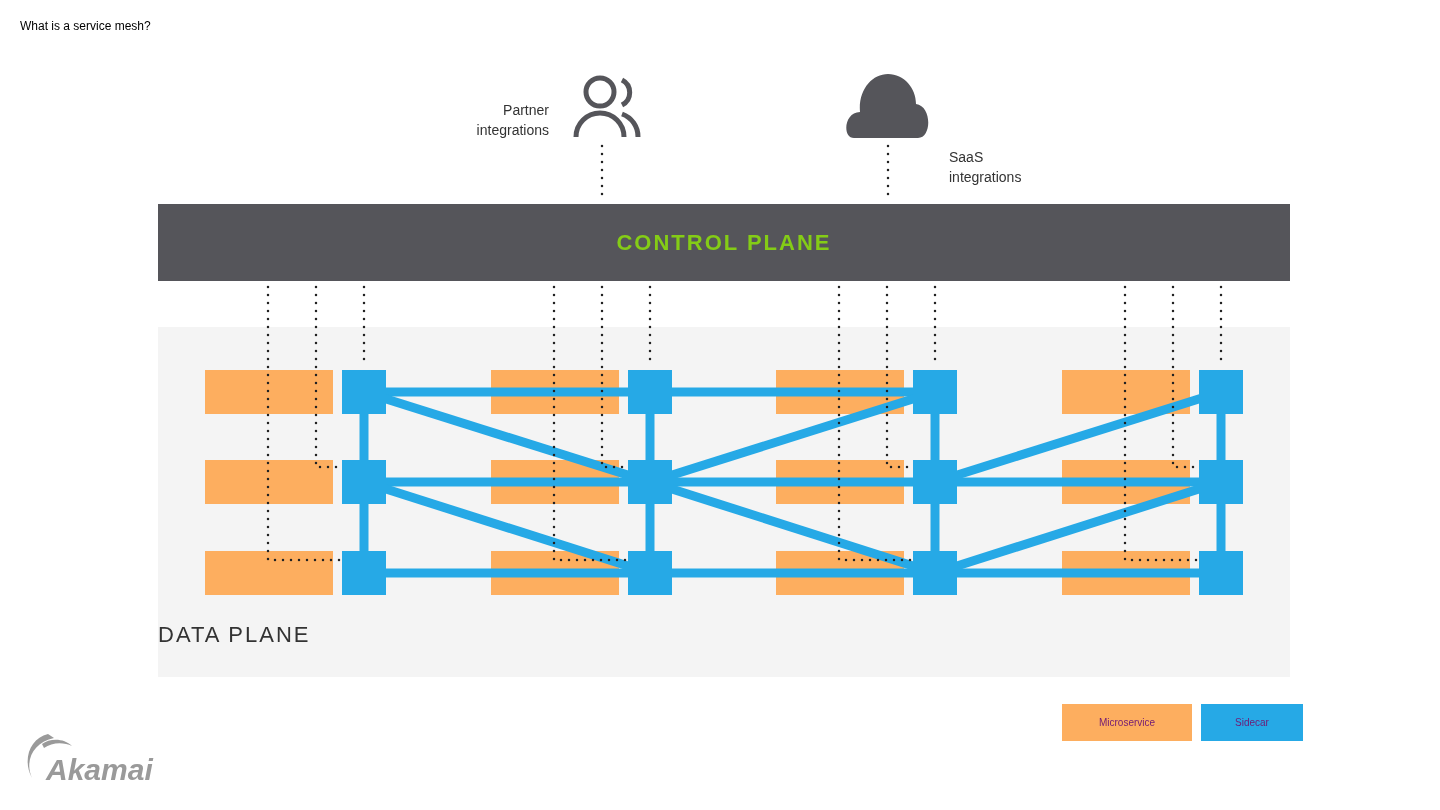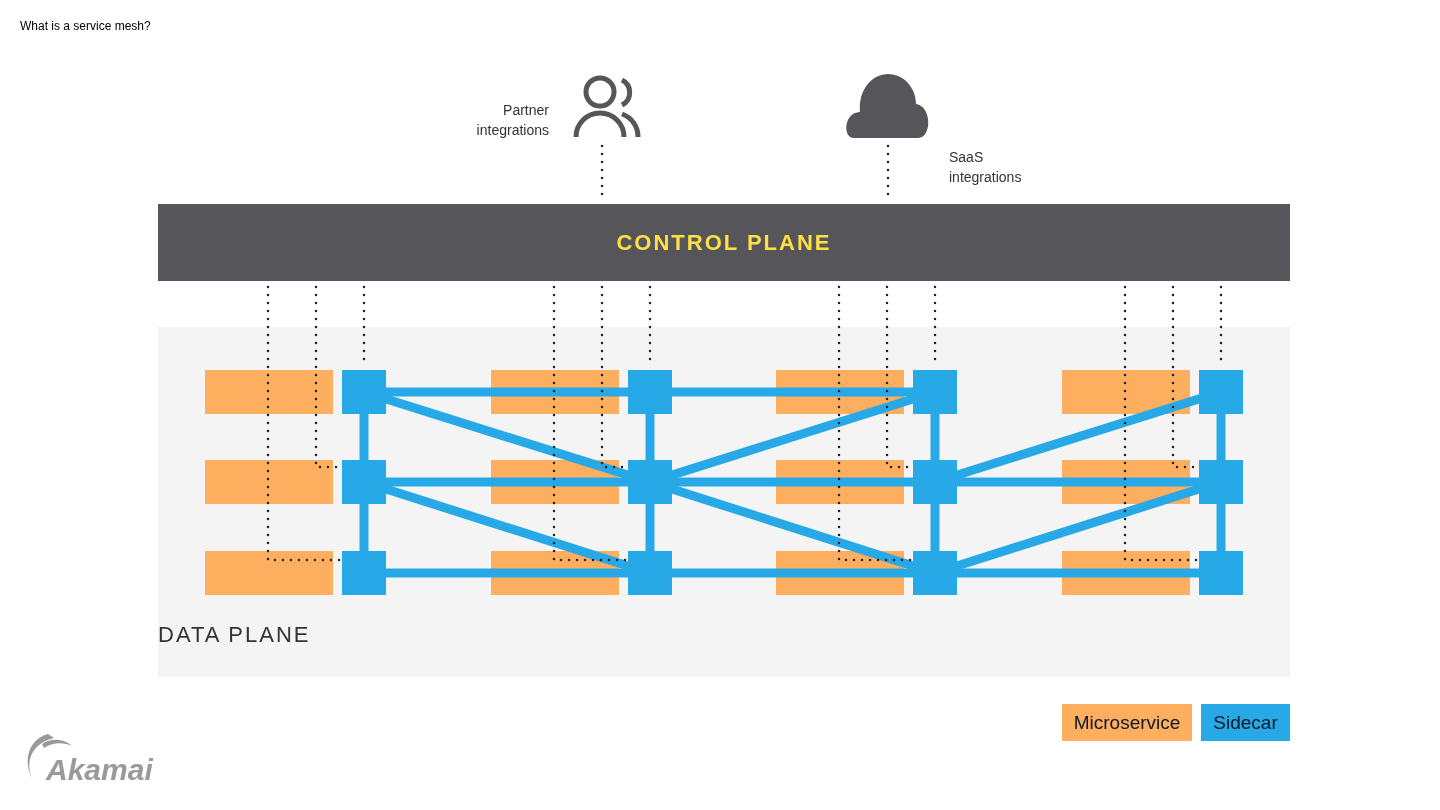--- a/index.html
+++ b/index.html
@@ -4,29 +4,29 @@
 <style>
   html, body { margin: 0; padding: 0; background: #ffffff; }
   body { width: 1440px; height: 810px; position: relative; overflow: hidden;
          font-family: "Liberation Sans", "DejaVu Sans", sans-serif; }
   .page-title { position: absolute; left: 20px; top: 19px; font-size: 12px; color: #000000; }
   .label { position: absolute; font-size: 14px; color: #333; line-height: 20px; }
   .partner-label { right: calc(1440px - 549px); top: 100px; text-align: right; }
   .saas-label { left: 949px; top: 100px; text-align: left; margin-top: 47px; }
   .control-plane { position: absolute; left: 158px; top: 204px; width: 1132px; height: 77px;
                    background: #55555a; display: flex; align-items: center; justify-content: center; }
-  .control-plane span { color: #fde047; font-size: 22px; font-weight: bold; letter-spacing: 2px; }
+  .control-plane span { color: #84cc16; font-size: 22px; font-weight: bold; letter-spacing: 2px; }
   .data-plane { position: absolute; left: 158px; top: 327px; width: 1132px; height: 350px; background: #f4f4f4; }
   .data-plane-label { position: absolute; left: 0; width: 100%; top: 295px; text-align: left;
                       font-size: 22px; letter-spacing: 2px; color: #333; }
   svg.mesh { position: absolute; left: 0; top: 0; }
   .legend-item { position: absolute; top: 704px; height: 37px; display: flex; align-items: center;
-                 justify-content: center; font-size: 19px; color: #0f172a; }
+                 justify-content: center; font-size: 10px; color: #701a75; }
   .legend-micro { left: 1062px; width: 130px; background: #fdae5f; }
-  .legend-side { left: 1201px; width: 89px; background: #26a9e6; }
+  .legend-side { left: 1201px; width: 102px; background: #26a9e6; }
   .logo { position: absolute; left: 20px; top: 730px; }
 </style>
 </head>
 <body>
 
 <div class="page-title">What is a service mesh?</div>
 
 <div class="label partner-label">
   <div>Partner</div>
   <div>integrations</div>

